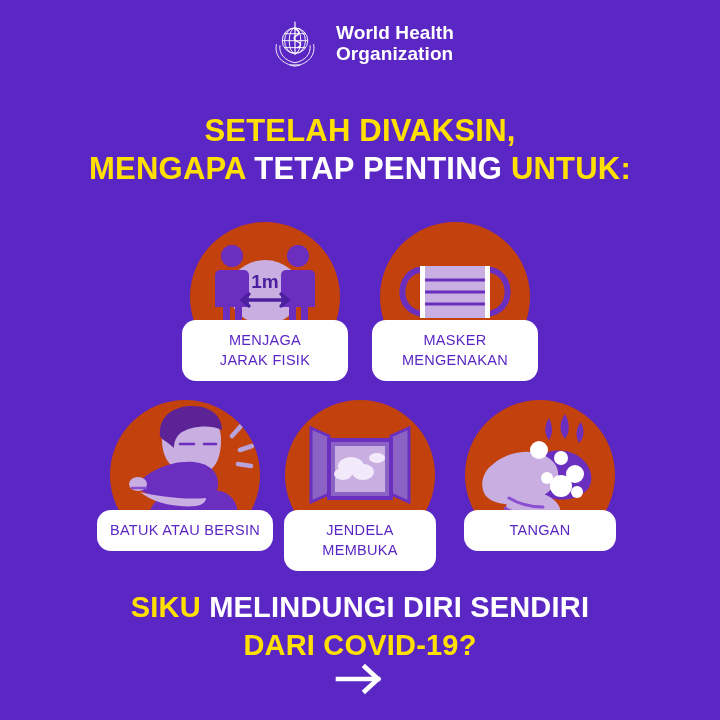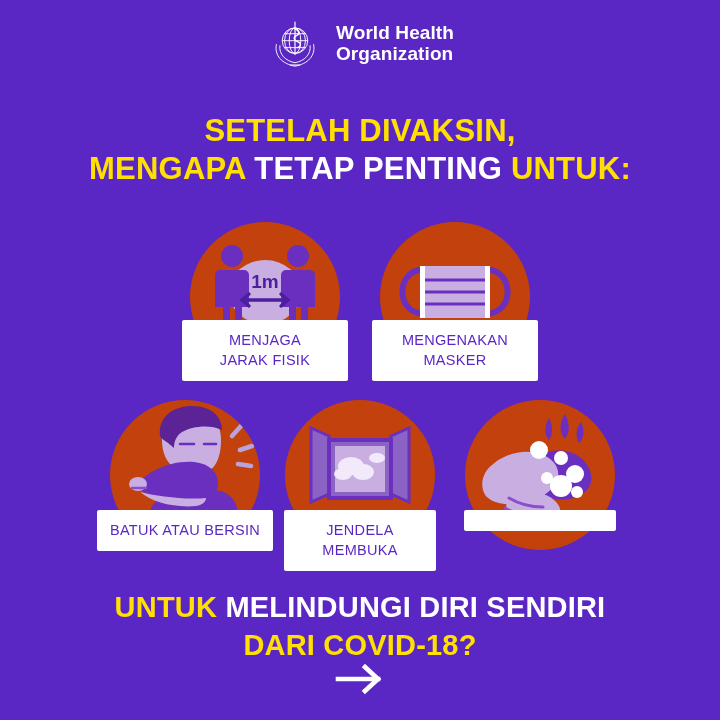--- a/index.html
+++ b/index.html
@@ -41,21 +41,21 @@
   
   .card{position:absolute;width:170px;}
   .disc{
     position:absolute;left:50%;top:0;transform:translateX(-50%);
     width:150px;height:150px;border-radius:50%;
     background:#c2410c;overflow:hidden;
   }
   .disc svg{position:absolute;left:0;top:0;width:150px;height:150px;}
   .pill{
     position:absolute;left:50%;transform:translateX(-50%);
-    background:#FFFFFF;border-radius:2px;
+    background:#FFFFFF;border-radius:14px;
     color:#5B27C4;text-align:center;
     font-size:14.5px;line-height:20px;letter-spacing:.3px;
     padding:10px 8px 11px;box-sizing:border-box;
   }
   .pill div{white-space:nowrap;}
 
   
   .r1{top:222px;}
   .r1 .pill{top:98px;width:166px;}
   
@@ -145,22 +145,22 @@
         <rect x="40" y="44" width="70" height="52" fill="#FFFFFF"></rect>
         <rect x="45" y="44" width="60" height="52" fill="#C9AEE2"></rect>
         <g stroke="#6B2FC0" stroke-width="3.2">
           <line x1="45" y1="58" x2="105" y2="58"></line>
           <line x1="45" y1="70" x2="105" y2="70"></line>
           <line x1="45" y1="82" x2="105" y2="82"></line>
         </g>
       </svg>
     </div>
     <div class="pill">
+      <div>MASKER</div>
       <div>MENGENAKAN</div>
-      <div>MASKER</div>
     </div>
   </div>
 
   <div class="card r2 wide" style="left:97px;">
     <div class="disc">
       <svg viewBox="0 0 150 150">
         <path d="M38 150 v-28 c0 -20 16 -32 38 -32 h26 c18 0 26 12 26 26 v34 z" fill="#6B2FC0"></path>
         <path d="M52 40 c0 -20 14 -30 30 -30 c18 0 29 12 29 30 c0 18 -6 34 -24 34 c-22 0 -35 -12 -35 -34 z" fill="#C9AEE2"></path>
         <path d="M50 36 c-2 -20 14 -30 32 -30 c20 0 30 11 30 24 c-12 -6 -30 -4 -40 2 c-6 4 -8 10 -8 16 c-6 -6 -12 -8 -14 -12 z" fill="#5B2396"></path>
         <g stroke="#6B2FC0" stroke-width="2.6" stroke-linecap="round">
@@ -225,30 +225,31 @@
           <circle cx="74" cy="50" r="9"></circle>
           <circle cx="96" cy="58" r="7"></circle>
           <circle cx="110" cy="74" r="9"></circle>
           <circle cx="96" cy="86" r="11"></circle>
           <circle cx="82" cy="78" r="6"></circle>
           <circle cx="112" cy="92" r="6"></circle>
         </g>
       </svg>
     </div>
     <div class="pill">
+      <div>TANGAN</div>
     </div>
   </div>
 
   <div class="headline bottom">
     <div>
-      <span class="y">UNTUK</span>
+      <span class="y">SIKU</span>
       <span class="w">MELINDUNGI DIRI SENDIRI</span>
     </div>
     <div>
-      <span class="y">DARI COVID-18?</span>
+      <span class="y">DARI COVID-19?</span>
     </div>
   </div>
 
   <div class="arrow-wrap">
     <svg width="56" height="34" viewBox="0 0 56 34">
       <g stroke="#FFFFFF" stroke-width="4.6" fill="none" stroke-linecap="square">
         <line x1="6" y1="17" x2="46" y2="17"></line>
         <polyline points="33,5 46,17 33,29"></polyline>
       </g>
     </svg>

